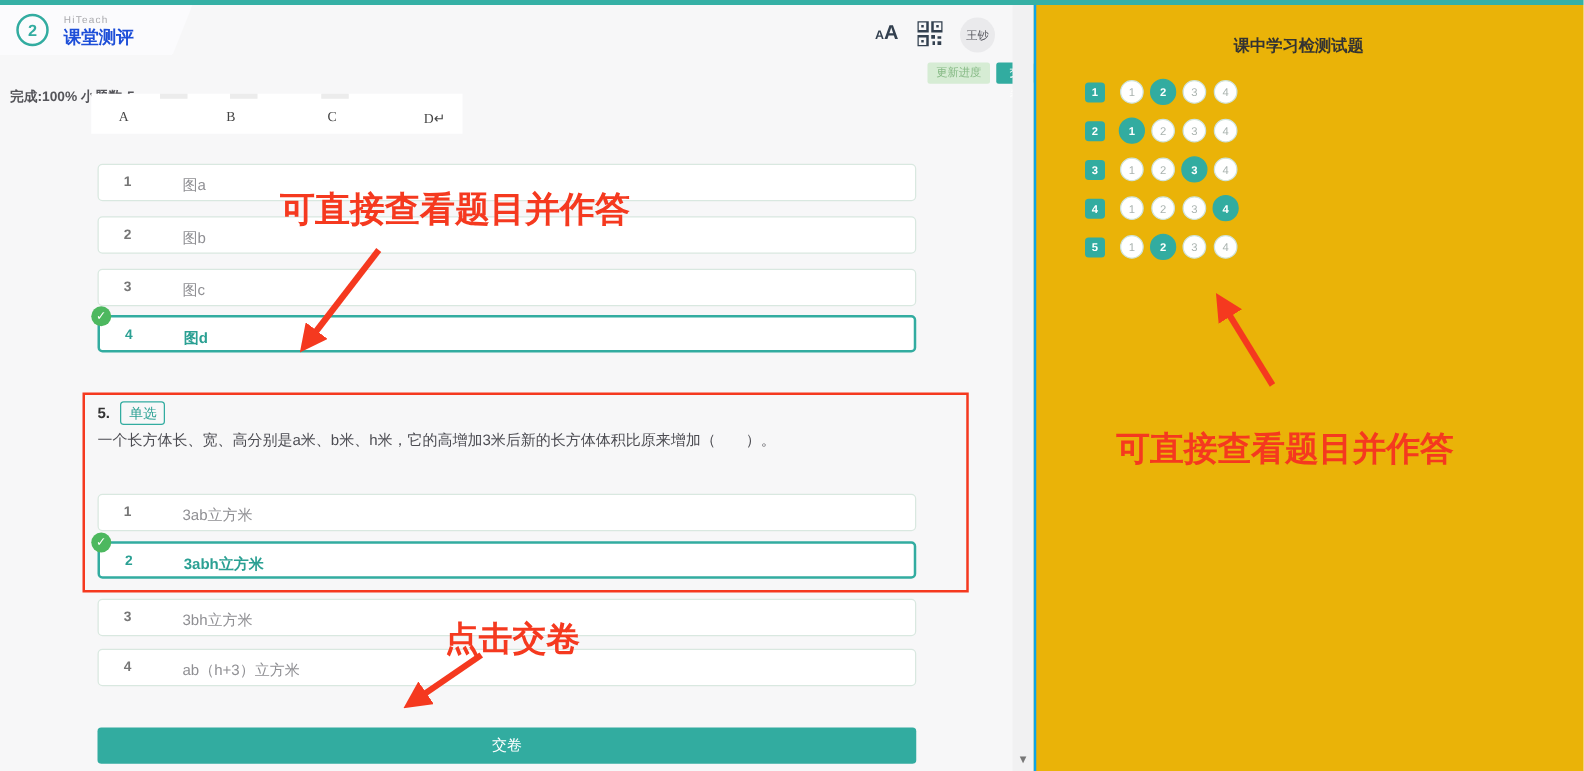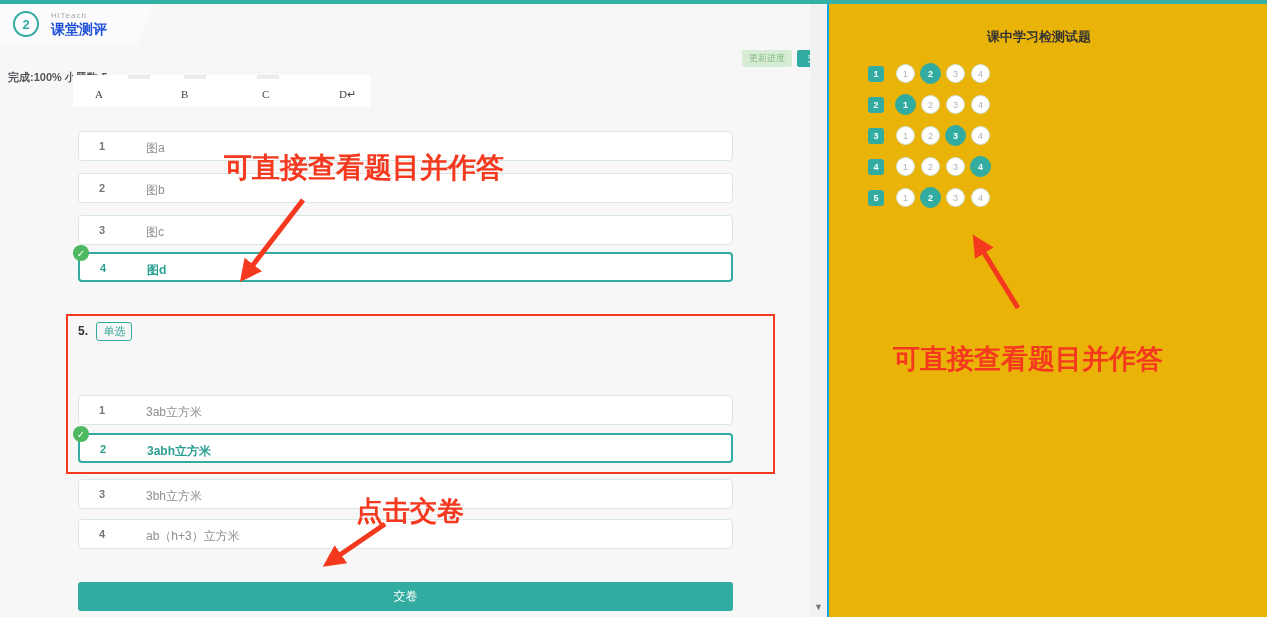--- a/index.html
+++ b/index.html
@@ -81,20 +81,38 @@
 
 <div class="topbar"></div>
 
 <div class="left-panel">
   <div class="header-card">
     <div class="step-circle">2</div>
     <div class="app-name">HiTeach</div>
     <div class="page-title">课堂测评</div>
   </div>
 
+  <div class="toolbar">
+    <span class="fontsize-icon"><span class="a-small">A</span><span class="a-big">A</span></span>
+    <span class="qr-icon">
+      <svg width="20" height="20" viewBox="0 0 20 20" fill="#33404f">
+        <rect x="0" y="0" width="8" height="8" fill="none" stroke="#33404f" stroke-width="2"></rect>
+        <rect x="3" y="3" width="2" height="2"></rect>
+        <rect x="12" y="0" width="8" height="8" fill="none" stroke="#33404f" stroke-width="2"></rect>
+        <rect x="15" y="3" width="2" height="2"></rect>
+        <rect x="0" y="12" width="8" height="8" fill="none" stroke="#33404f" stroke-width="2"></rect>
+        <rect x="3" y="15" width="2" height="2"></rect>
+        <rect x="11" y="11" width="3" height="3"></rect>
+          <rect x="16" y="12" width="3" height="2"></rect>
+        <rect x="12" y="16" width="2" height="3"></rect>
+          <rect x="16" y="16" width="3" height="3"></rect>
+      </svg>
+    </span>
+    <span class="avatar">王钞</span>
+  </div>
 
   <div class="progress-text">完成:100% 小题数:5</div>
 
   <button class="btn-update">更新进度</button>
   <button class="btn-submit-small">交卷</button>
 
   <div class="image-strip">
     <span class="smudge" style="left:55px"></span>
     <span class="smudge" style="left:111px"></span>
     <span class="smudge" style="left:184px"></span>
@@ -122,20 +140,21 @@
         <span class="opt-num">4</span>
         <span class="opt-text">图d</span>
       </div>
     </div>
 
   <div class="q5-redbox"></div>
   <div class="q5-head">
     <span class="q5-num">5.</span>
     <span class="q5-badge">单选</span>
   </div>
+  <div class="q5-text">一个长方体长、宽、高分别是a米、b米、h米，它的高增加3米后新的长方体体积比原来增加（　　）。</div>
 
   <div id="q5-options">
       <div class="opt" style="top: 391px;">
         <span class="opt-num">1</span>
         <span class="opt-text">3ab立方米</span>
       </div>
       <div class="opt sel" style="top: 429px;">
         <span class="check-badge">✓</span>
         <span class="opt-num">2</span>
         <span class="opt-text">3abh立方米</span>

